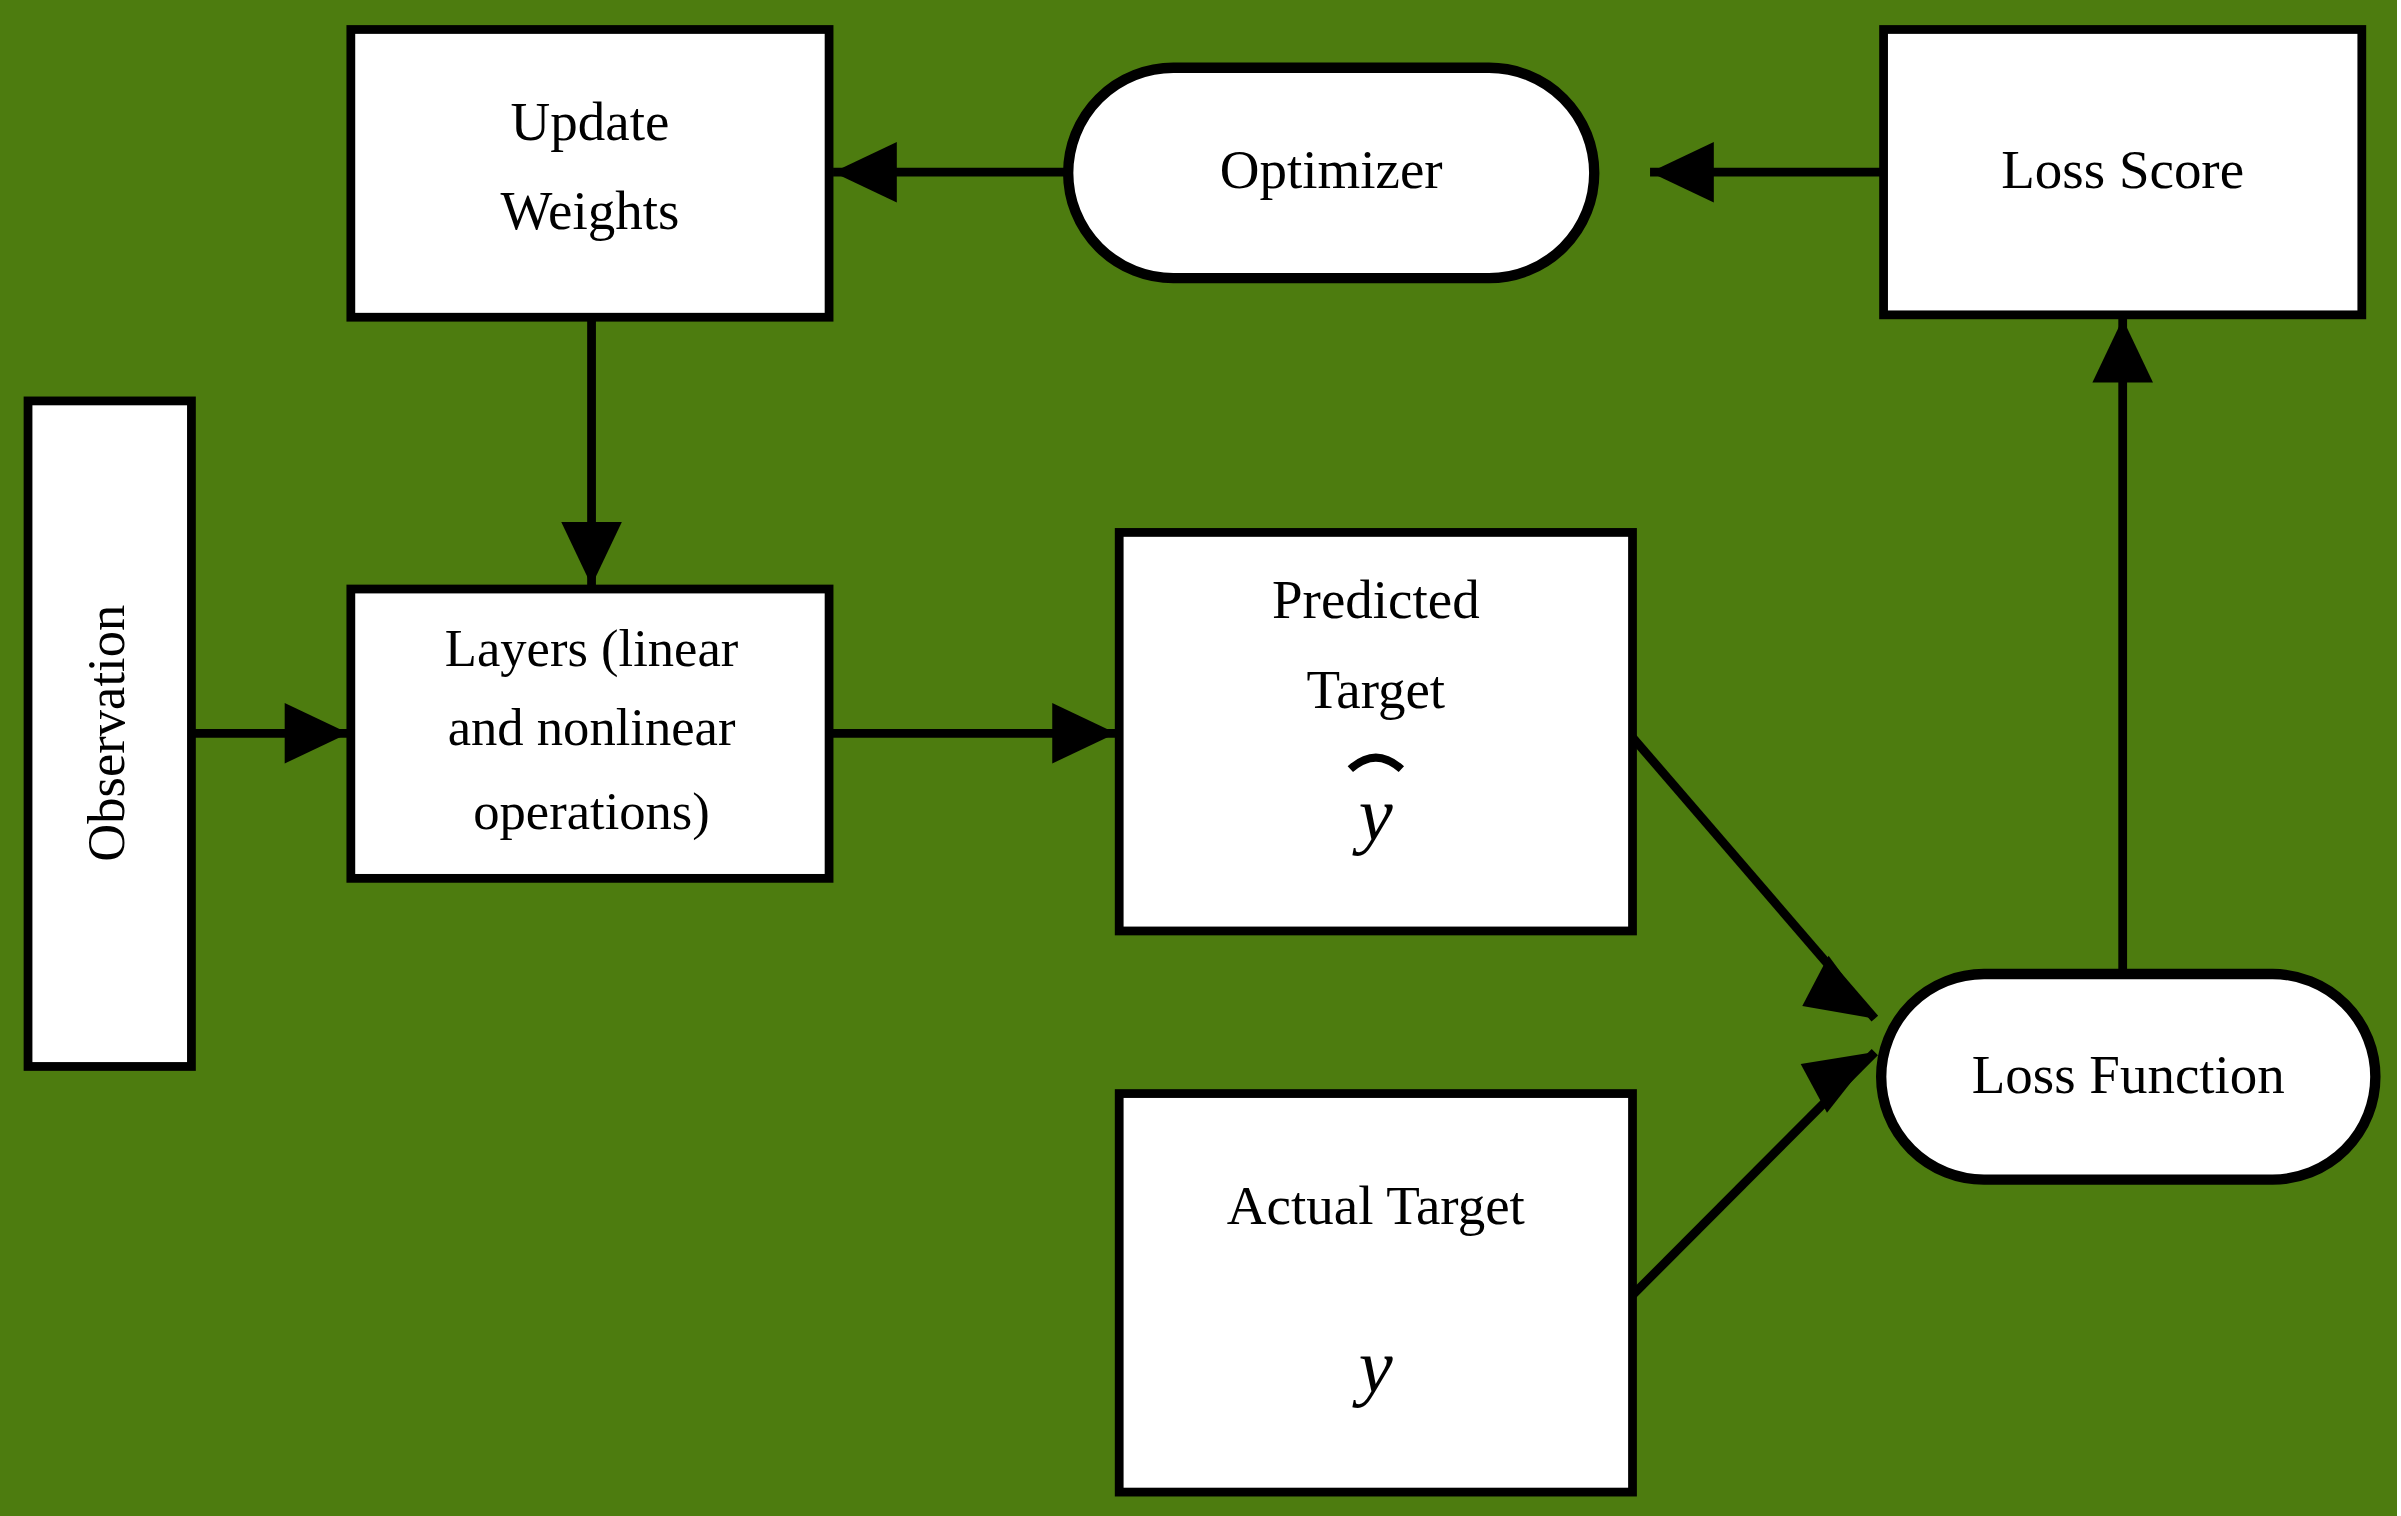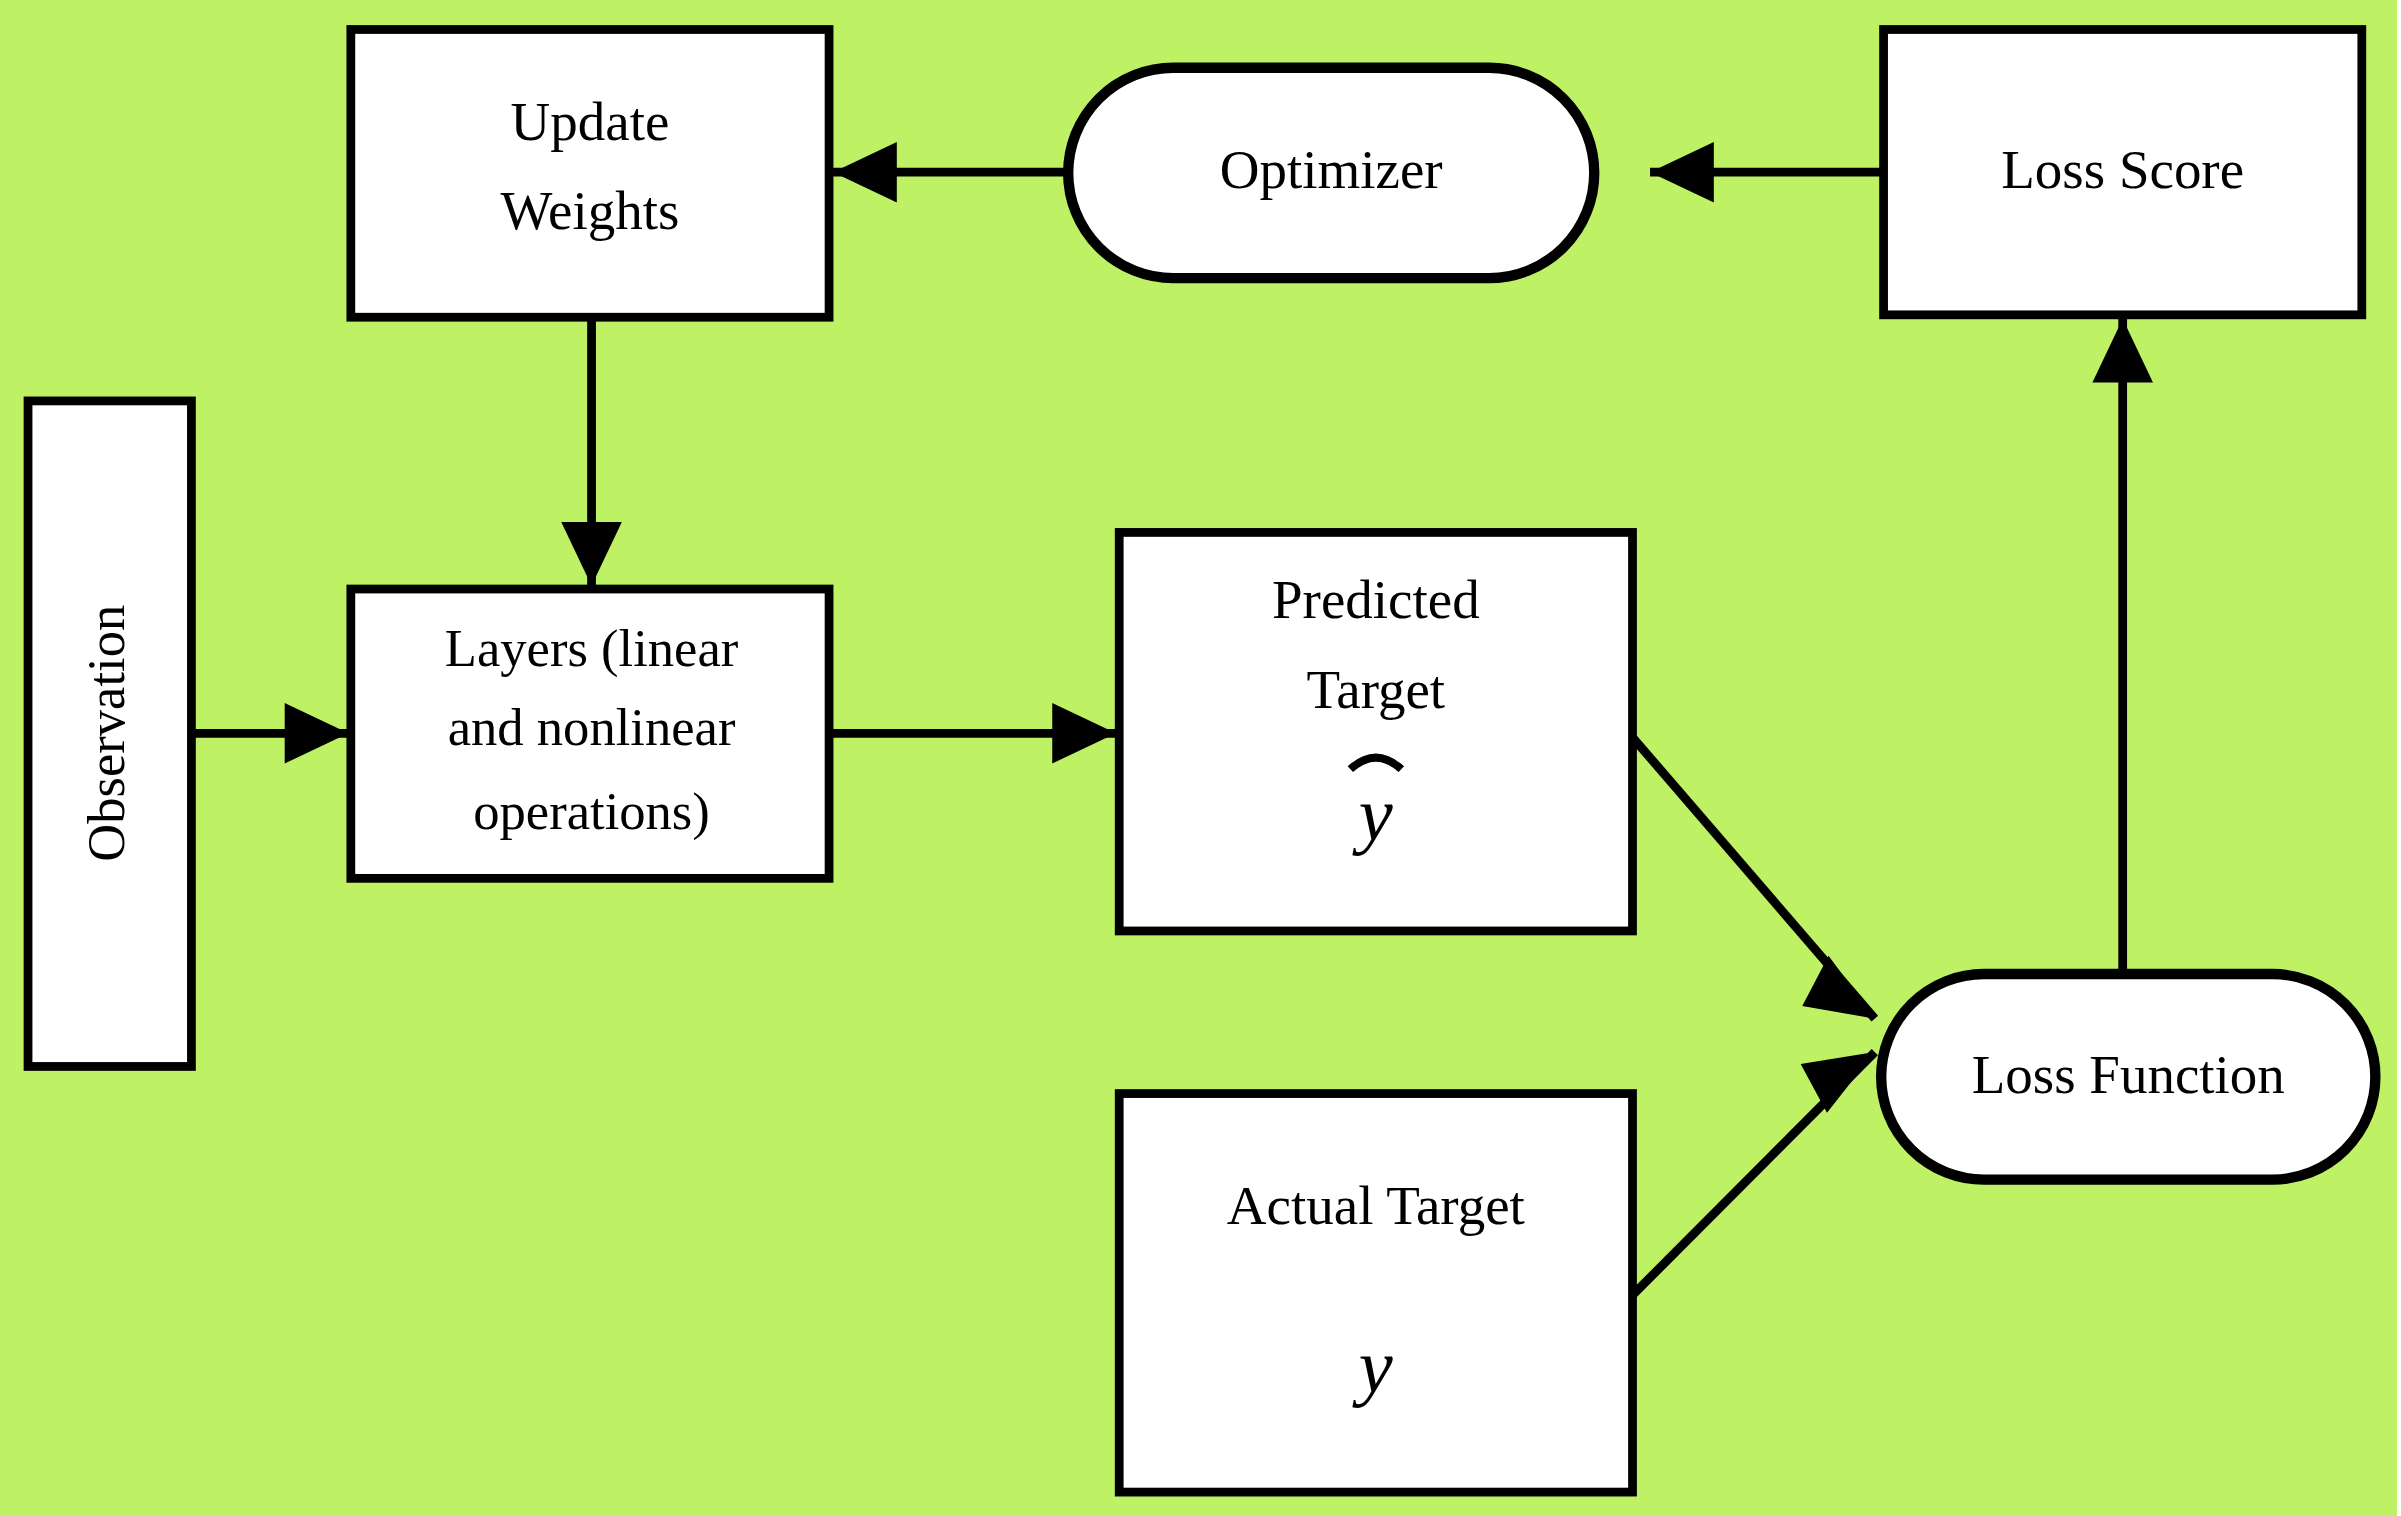--- a/index.html
+++ b/index.html
@@ -4,21 +4,21 @@
 <style>
   html, body {
     margin: 0;
     padding: 0;
     background: #ffffff;
   }
   #canvas {
     position: relative;
     width: 2397px;
     height: 1516px;
-    background: #bef264;
+    background: #4d7c0f;
     overflow: hidden;
     font-family: "Liberation Serif", "DejaVu Serif", serif;
   }
   svg.diagram {
     position: absolute;
     top: 0;
     left: 0;
     width: 2401px;
     height: 1516px;
     display: block;

